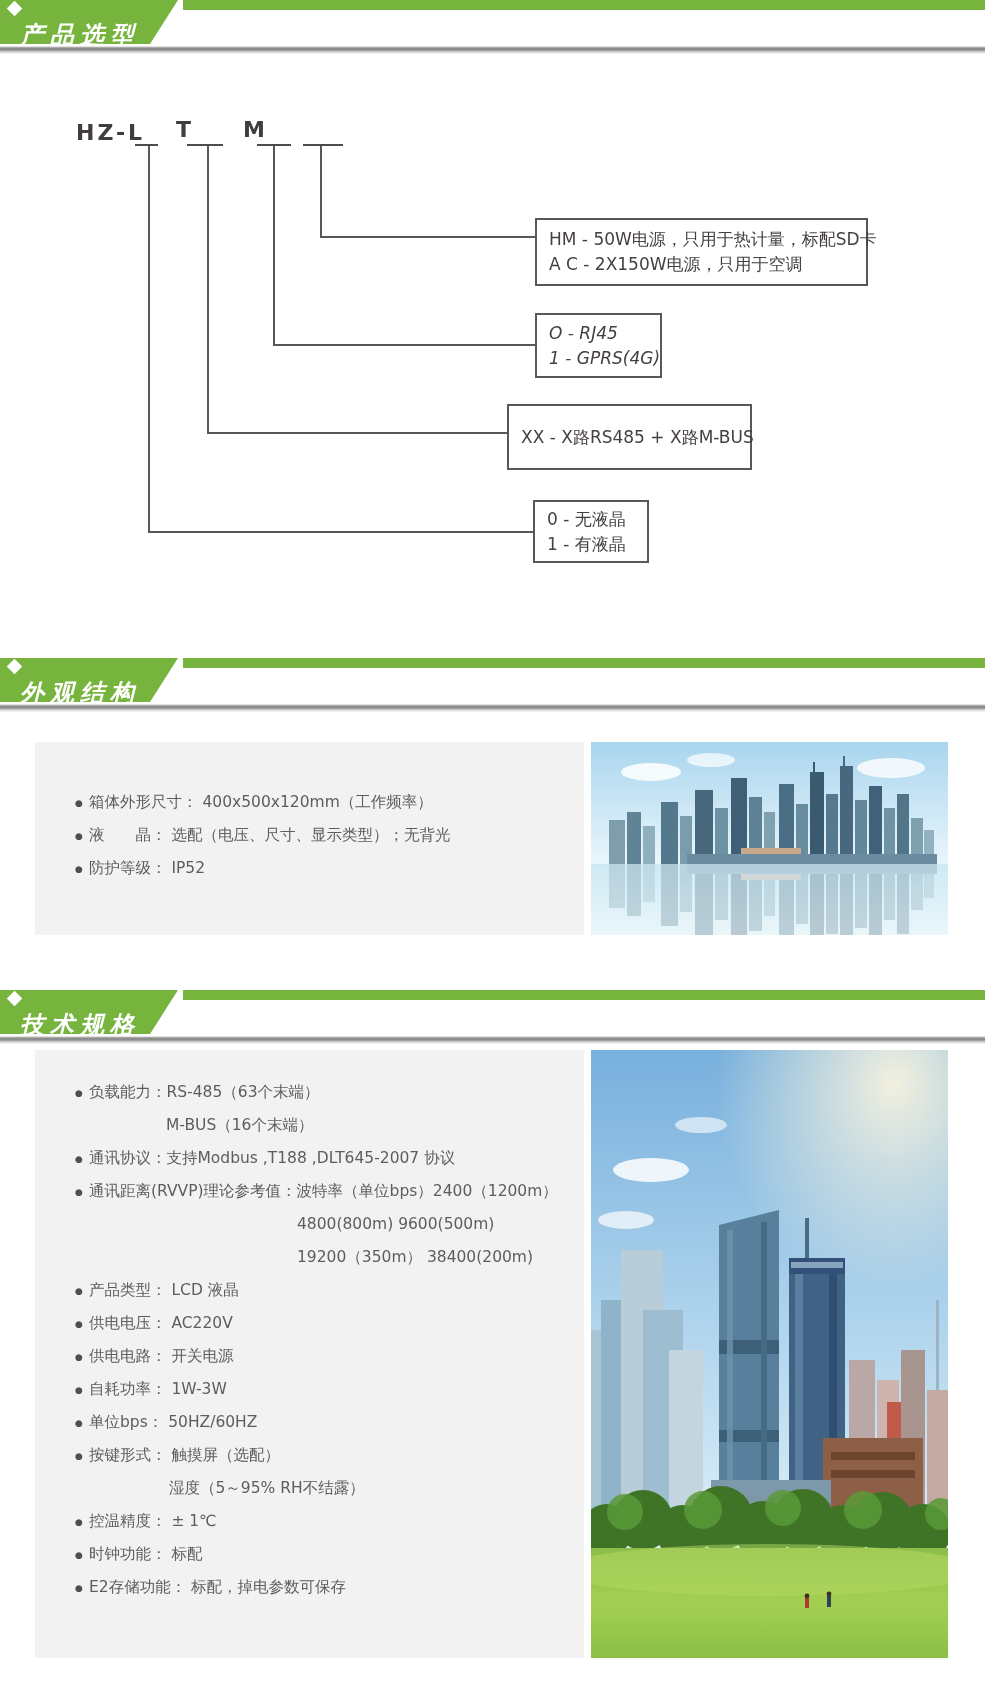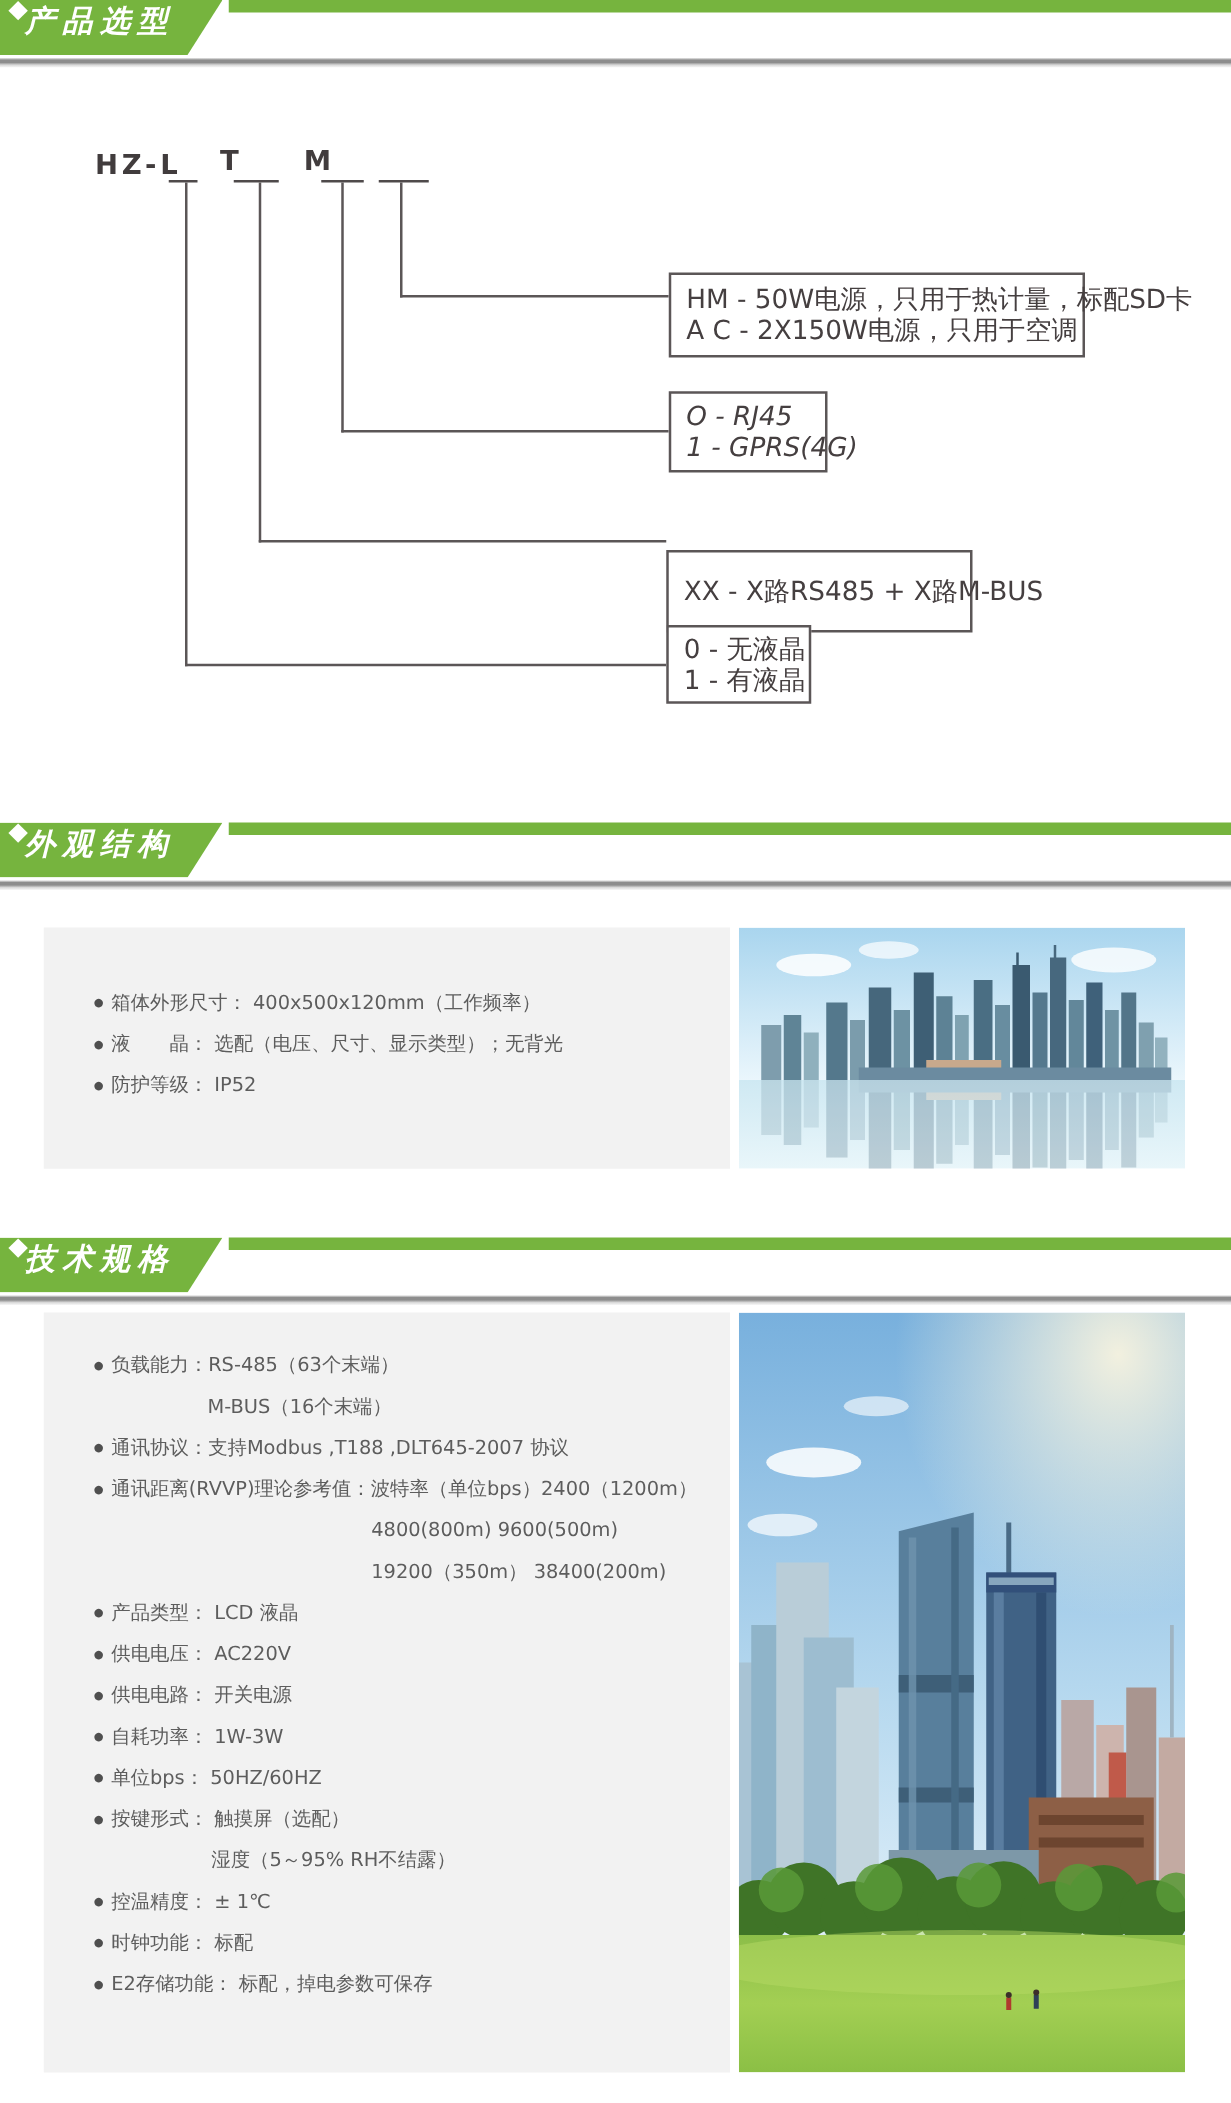--- a/index.html
+++ b/index.html
@@ -6,32 +6,32 @@
   .page{position:relative;width:985px;height:1682px;background:#ffffff;overflow:hidden;
         font-family:"DejaVu Sans","Liberation Sans",sans-serif;}
 
   
   .banner{position:absolute;left:0;width:985px;height:46px;}
   .banner .strip{position:absolute;left:183px;right:0;top:0;height:10px;background:#76b43e;}
   .banner .block{position:absolute;left:0;top:0;width:178px;height:44px;background:#76b43e;
                  clip-path:polygon(0 0,178px 0,150px 44px,0 44px);}
   .banner .diamond{position:absolute;left:9px;top:3px;width:11px;height:11px;background:#ffffff;
                    transform:rotate(45deg);}
-  .banner .title{position:absolute;left:20px;top:1px;color:#ffffff;font-size:24px;font-weight:bold;
+  .banner .title{position:absolute;left:20px;top:19px;color:#ffffff;font-size:24px;font-weight:bold;
                  font-style:italic;letter-spacing:6px;white-space:nowrap;}
   .banner-shadow{position:absolute;left:0;width:985px;height:8px;
                  background:linear-gradient(to bottom,#ffffff 0px,#8d8d8d 2px,#8d8d8d 4px,#d9d9d9 6px,#f8f8f8 100%);}
 
   
   .code-letter{position:absolute;font-size:22px;font-weight:600;color:#413c3d;letter-spacing:3px;white-space:nowrap;}
   .uslot{position:absolute;height:18px;border-bottom:2px solid #4f4a4b;}
   .cline{position:absolute;background:#5b5657;}
   .obox{position:absolute;box-sizing:border-box;border:2px solid #5b5657;background:#ffffff;
         display:flex;flex-direction:column;justify-content:center;padding:4px 12px;
-        font-size:21px;color:#453f40;line-height:25px;white-space:nowrap;}
+        font-size:17px;color:#453f40;line-height:25px;white-space:nowrap;}
 
   
   .panel{position:absolute;background:#f2f2f2;box-sizing:border-box;}
   .li{position:relative;line-height:33px;font-size:15.5px;color:#5d5d5d;padding-left:54px;white-space:nowrap;}
   .li.bullet::before{content:"●";font-size:9px;color:#4f4f4f;position:absolute;left:40px;top:1px;}
   .li.ind1{padding-left:131px;}
   .li.ind2{padding-left:262px;}
   .li.ind3{padding-left:134px;}
   .photo{position:absolute;overflow:hidden;}
   .photo svg{display:block;}
@@ -68,21 +68,21 @@
     <div class="cline" style="left:148px;top:531px;width:385px;height:2px;"></div>
 
     <div class="obox" style="left:535px;top:218px;width:333px;height:68px;">
       <div>HM - 50W电源，只用于热计量，标配SD卡</div>
       <div>A C - 2X150W电源，只用于空调</div>
     </div>
     <div class="obox" style="left:535px;top:313px;width:127px;height:65px;font-style:italic;">
       <div>O - RJ45</div>
       <div>1 - GPRS(4G)</div>
     </div>
-    <div class="obox" style="left:533px;top:404px;width:245px;height:66px;margin-top:36px;">
+    <div class="obox" style="left:507px;top:404px;width:245px;height:66px;">
       <div>XX - X路RS485 + X路M-BUS</div>
     </div>
     <div class="obox" style="left:533px;top:500px;width:116px;height:63px;">
       <div>0 - 无液晶</div>
       <div>1 - 有液晶</div>
     </div>
   </div>
 
   <div class="banner" style="top:658px;">
     <div class="strip"></div>

